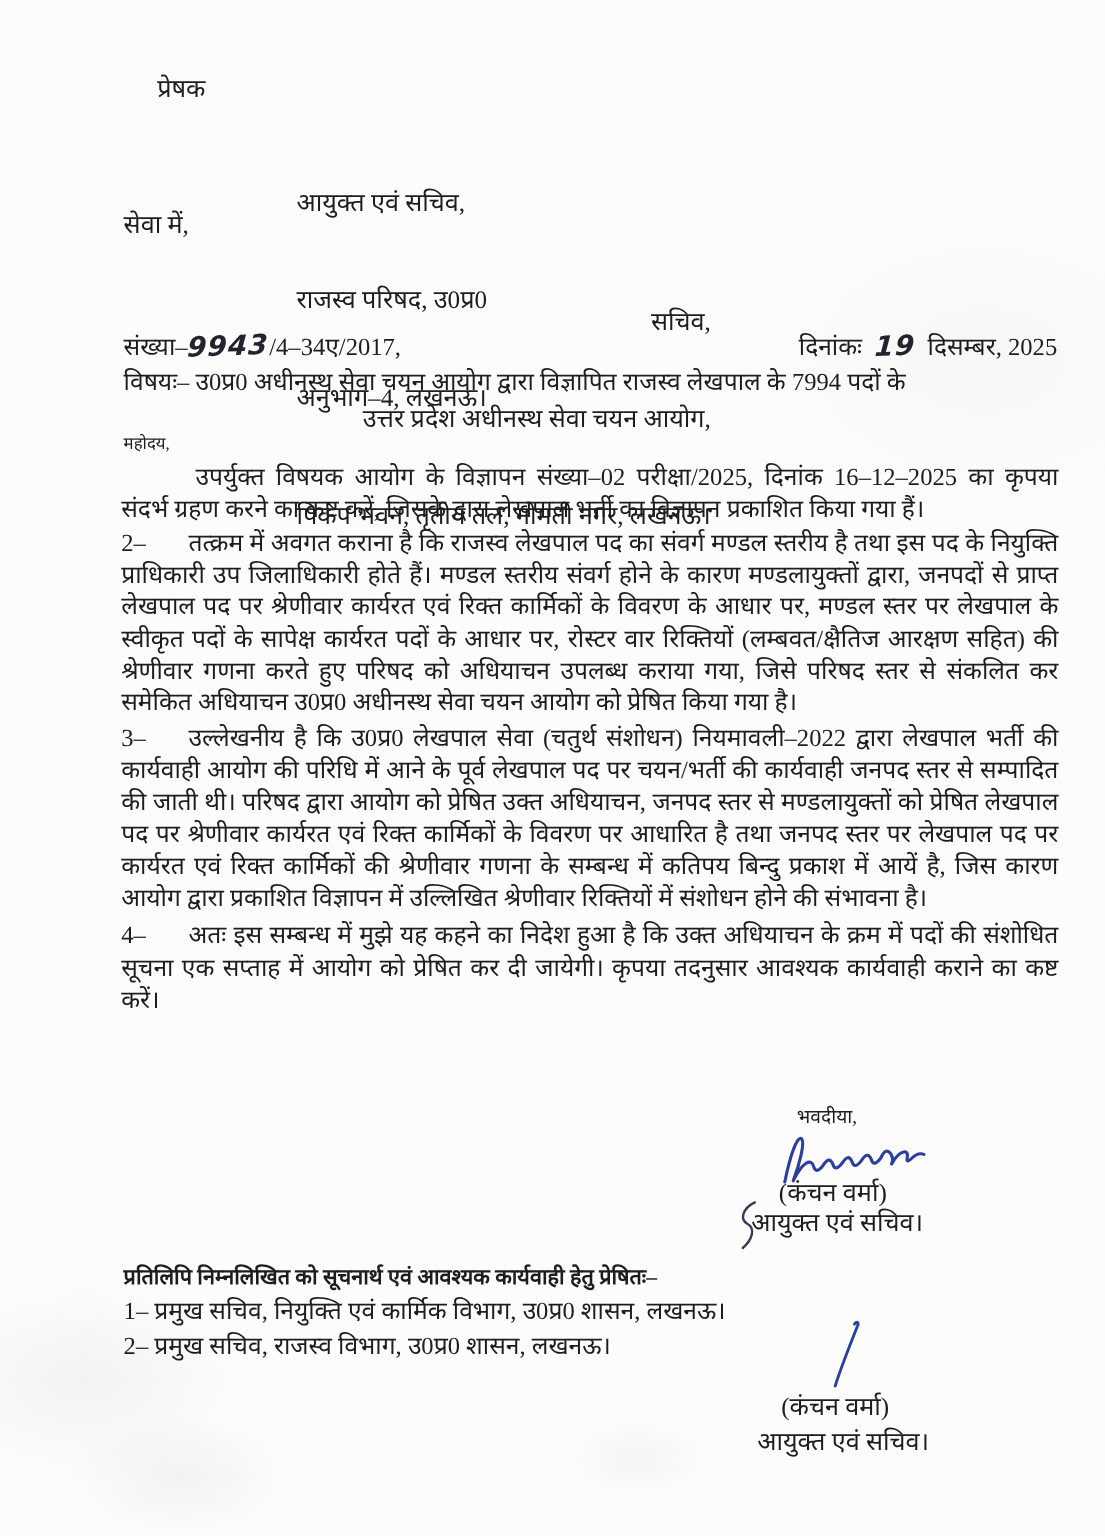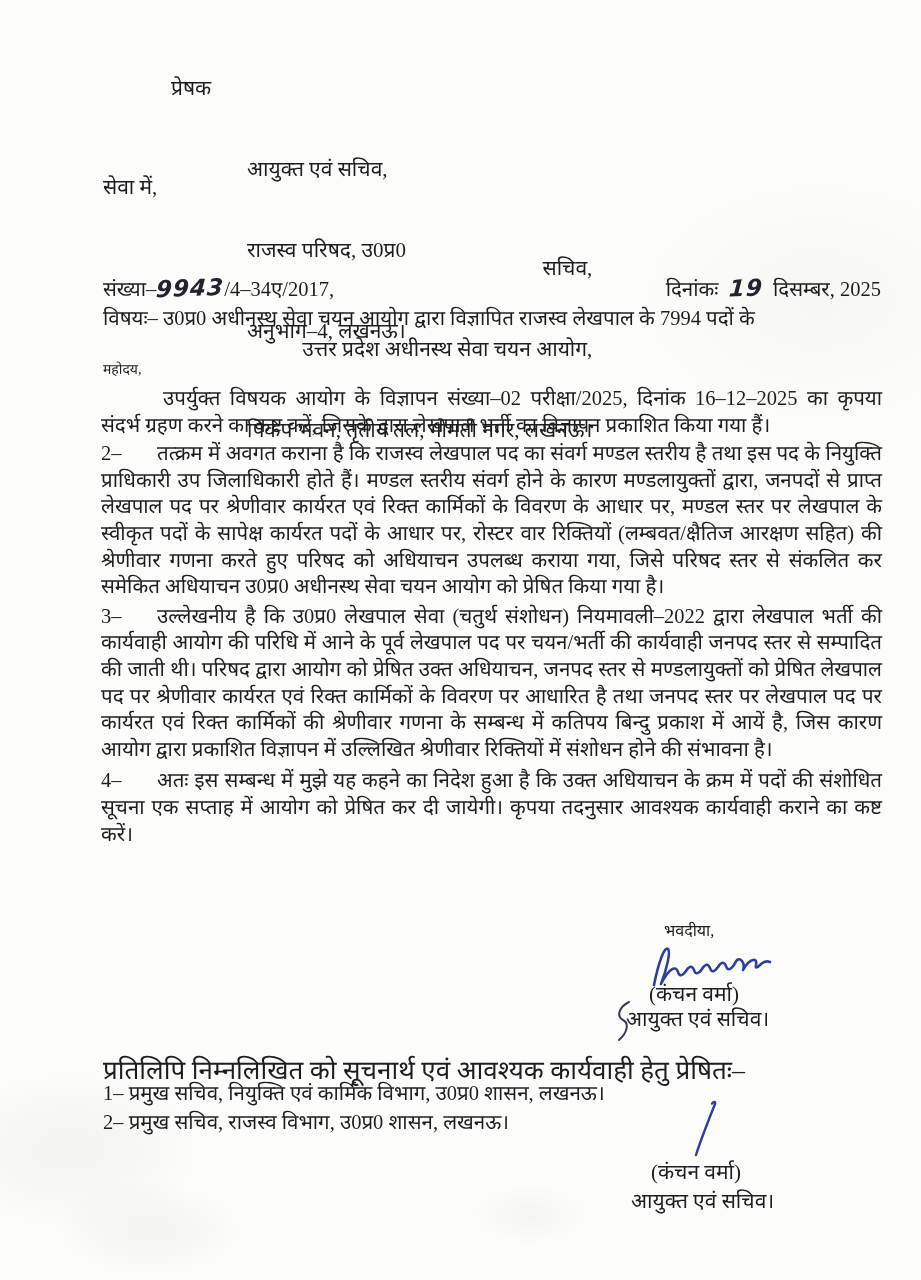--- a/index.html
+++ b/index.html
@@ -34,21 +34,21 @@
   }
   .ref-row{left:103px;top:274px;width:778px;display:flex;justify-content:space-between;}
   .underlined{text-decoration:underline;text-underline-offset:5px;text-decoration-thickness:1.8px;}
   svg{display:block;}
 </style>
 </head>
 <body>
 
 <div class="page">
 
-  <div class="abs t" style="left:131px;top:74px;margin-left:40px;">प्रेषक</div>
+  <div class="abs t" style="left:131px;top:60px;">प्रेषक</div>
 
   <div class="abs addr" style="left:247px;top:102px;">
     <div>आयुक्त एवं सचिव,</div>
     <div>राजस्व परिषद, उ0प्र0</div>
     <div>अनुभाग–4, लखनऊ।</div>
   </div>
 
   <div class="abs t" style="left:103px;top:173px;">सेवा में,</div>
 
   <div class="abs addr" style="left:247px;top:201px;text-align:right;">
@@ -83,21 +83,21 @@
 
   <div class="abs" style="left:649px;top:979px;font-size:21px;">(कंचन वर्मा)</div>
 
   <div class="abs" style="left:613px;top:1000px;">
     <svg width="20" height="42" viewBox="0 0 20 42">
       <path d="M16,2 C6,7 3,16 10,20 C16,23 15,32 6,40" fill="none" stroke="#3a3a55" stroke-width="2" stroke-linecap="round"></path>
     </svg>
   </div>
   <div class="abs" style="left:626px;top:1004px;font-size:21px;">आयुक्त एवं सचिव।</div>
 
-  <div class="abs" style="left:103px;top:1051px;font-size:26px;font-weight:400;">प्रतिलिपि निम्नलिखित को सूचनार्थ एवं आवश्यक कार्यवाही हेतु प्रेषितः–</div>
+  <div class="abs" style="left:103px;top:1051px;font-size:18px;font-weight:700;">प्रतिलिपि निम्नलिखित को सूचनार्थ एवं आवश्यक कार्यवाही हेतु प्रेषितः–</div>
   <div class="abs" style="left:103px;top:1079px;font-size:20.5px;line-height:29px;">
     <div>1– प्रमुख सचिव, नियुक्ति एवं कार्मिक विभाग, उ0प्र0 शासन, लखनऊ।</div>
     <div>2– प्रमुख सचिव, राजस्व विभाग, उ0प्र0 शासन, लखनऊ।</div>
   </div>
 
   <div class="abs" style="left:688px;top:1097px;">
     <svg width="34" height="62" viewBox="0 0 34 62">
       <path d="M8,58 C13,42 21,22 27,7 C27.6,4.6 26,4 24,6.5" fill="none" stroke="#2b3f9e" stroke-width="2.4" stroke-linecap="round"></path>
     </svg>
   </div>

